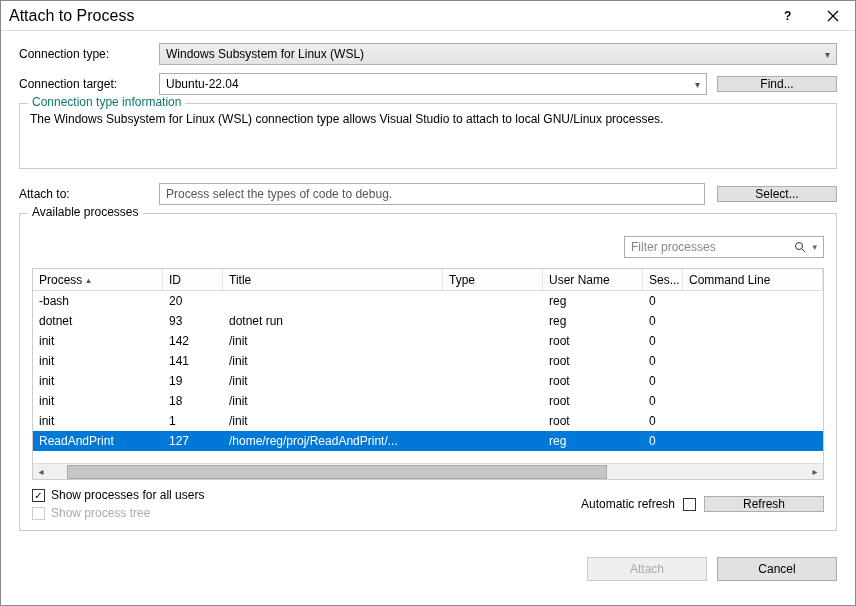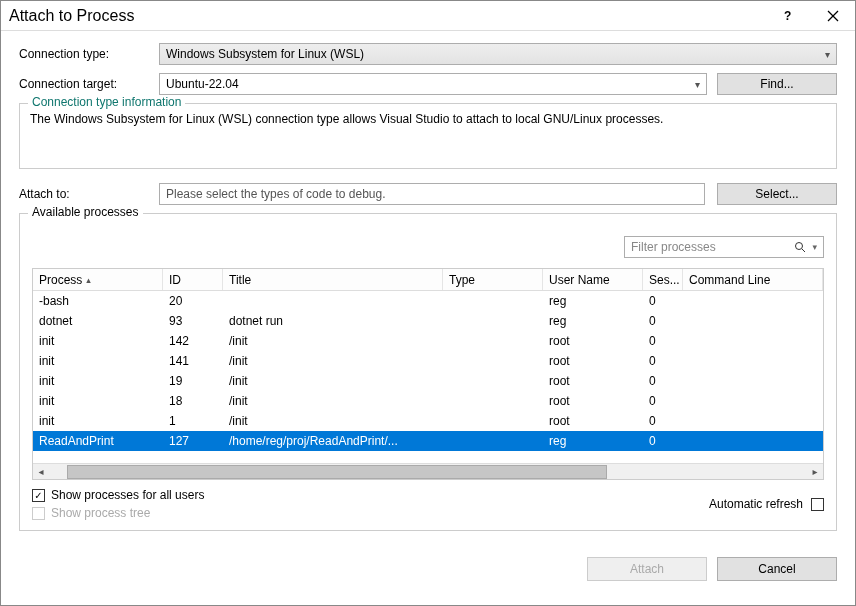--- a/index.html
+++ b/index.html
@@ -5,21 +5,21 @@
 * { box-sizing: border-box; font-family: "Segoe UI", Tahoma, sans-serif; font-size: 12px; }
 body { margin: 0; background: #fff; width: 856px; height: 606px; overflow: hidden; border: 1px solid #888; }
 .titlebar { height: 30px; display: flex; align-items: center; padding-left: 8px; border-bottom: 1px solid #ddd; }
 .titlebar .title { flex: 1; font-size: 16px; }
 .titlebar .tbbtn { width: 45px; height: 30px; display:flex; align-items:center; justify-content:center; }
 .content { padding: 12px 18px; }
 .row { display: flex; align-items: center; margin-bottom: 8px; }
 .label { width: 140px; }
 .combo { flex: 1; height: 22px; border: 1px solid #adadad; background: linear-gradient(#eee,#e3e3e3); display:flex; align-items:center; padding:0 6px; justify-content:space-between; }
 .combo .arrow { font-size: 10px; color:#555; }
-.btn { height: 22px; border: 1px solid #adadad; background:#e1e1e1; display:flex; align-items:center; justify-content:center; }
+.btn { height: 16px; border: 1px solid #adadad; background:#e1e1e1; display:flex; align-items:center; justify-content:center; }
 .find { width: 120px; margin-left: 10px; }
 .fieldset { border:1px solid #ccc; padding: 8px 10px 12px 10px; margin-bottom: 14px; position:relative; }
 .fieldset .legend { position:absolute; top:-9px; left:8px; background:#fff; padding:0 4px; color:#0f766e; }
 .info { color:#000000; }
 .textbox { flex:1; height:22px; border:1px solid #adadad; background:#fff; display:flex; align-items:center; padding:0 6px; color:#555; }
 .select { width:120px; margin-left:12px; }
 .filter { position:absolute; right:12px; top:22px; width:200px; height:22px; border:1px solid #adadad; background:#fff; display:flex; align-items:center; padding:0 6px; justify-content:space-between; }
 .proc-area { position:relative; border:1px solid #ccc; padding: 28px 12px 10px 12px; }
 .proc-area .legend { position:absolute; top:-9px; left:8px; background:#fff; padding:0 4px; }
 .grid { border:1px solid #ccc; height: 212px; overflow:hidden; font-size:12px; position:relative; }
@@ -93,21 +93,21 @@
 
   <div class="fieldset">
     <span class="legend">Connection type information</span>
     <div class="info">The Windows Subsystem for Linux (WSL) connection type allows Visual Studio to attach to local GNU/Linux processes.</div>
     <div style="height:30px;"></div>
   </div>
 
   <div class="row">
     <span class="label">Attach to:</span>
     <div class="textbox">
-        <span>Please select the types of code to debug.</span>
+        <span>Process select the types of code to debug.</span>
       </div>
     <div class="btn select">
         <span>Select...</span>
       </div>
   </div>
 
   <div class="proc-area">
     <span class="legend">Available processes</span>
     <div class="filter">
       <span style="color:#888;">Filter processes</span>
@@ -223,20 +223,23 @@
           <span>Show processes for all users</span>
         </label>
         <label class="chkbox disabled">
           <span class="box"></span>
           <span>Show process tree</span>
         </label>
       </div>
       <div class="refresh-row">
         <span>Automatic refresh</span>
         <span class="box" style="width:13px;height:13px;border:1px solid #333;display:inline-block;"></span>
+        <div class="btn" style="width:120px;">
+            <span>Refresh</span>
+          </div>
       </div>
     </div>
   </div>
 </div>
 
 <div class="footer">
   <div class="btn disabled">
       <span>Attach</span>
     </div>
   <div class="btn">

